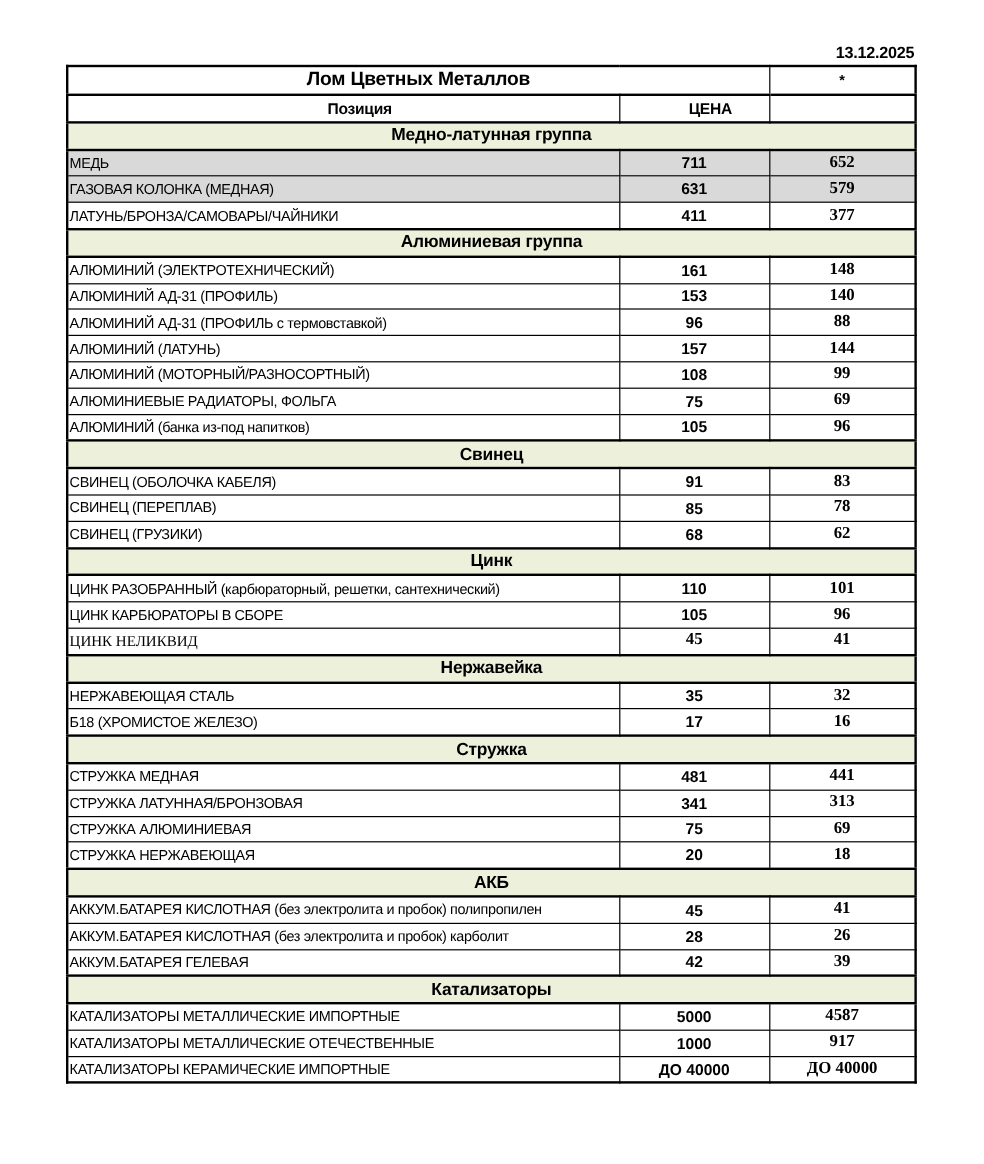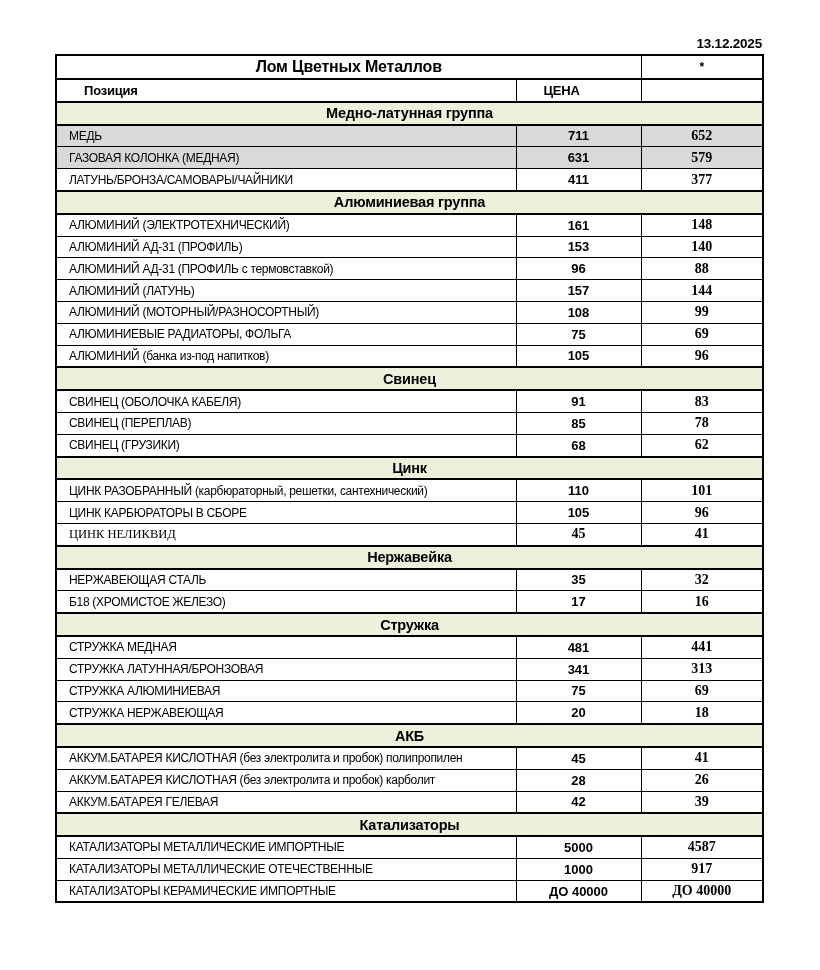--- a/index.html
+++ b/index.html
@@ -40,34 +40,34 @@
     letter-spacing:-0.2px;
     border-bottom:2px solid var(--border);
     height:22px;
   }
   .note-cell{
     font-size:12px;font-weight:bold;text-align:center;
     border-bottom:2px solid var(--border);
     height:22px;
   }
   .head-cell{
-    font-size:13px;font-weight:bold;text-align:left;
+    font-size:13px;font-weight:bold;text-align:center;
     letter-spacing:-0.2px;
     padding-left:27px;
   }
   .group-cell{
     background:var(--group-bg);
     font-size:14.5px;font-weight:bold;text-align:center;
     letter-spacing:-0.2px;
     border-top:2px solid var(--border);
     border-bottom:2px solid var(--border);
   }
   .item-label{
     text-align:left;
-    padding-left:12px;
+    padding-left:1px;
     font-size:12px;
     letter-spacing:-0.3px;
   }
   .price-main{
     font-weight:bold;
     font-size:13px;
     text-align:center;
   }
   .price-alt{
     font-family:"Liberation Serif",serif;

